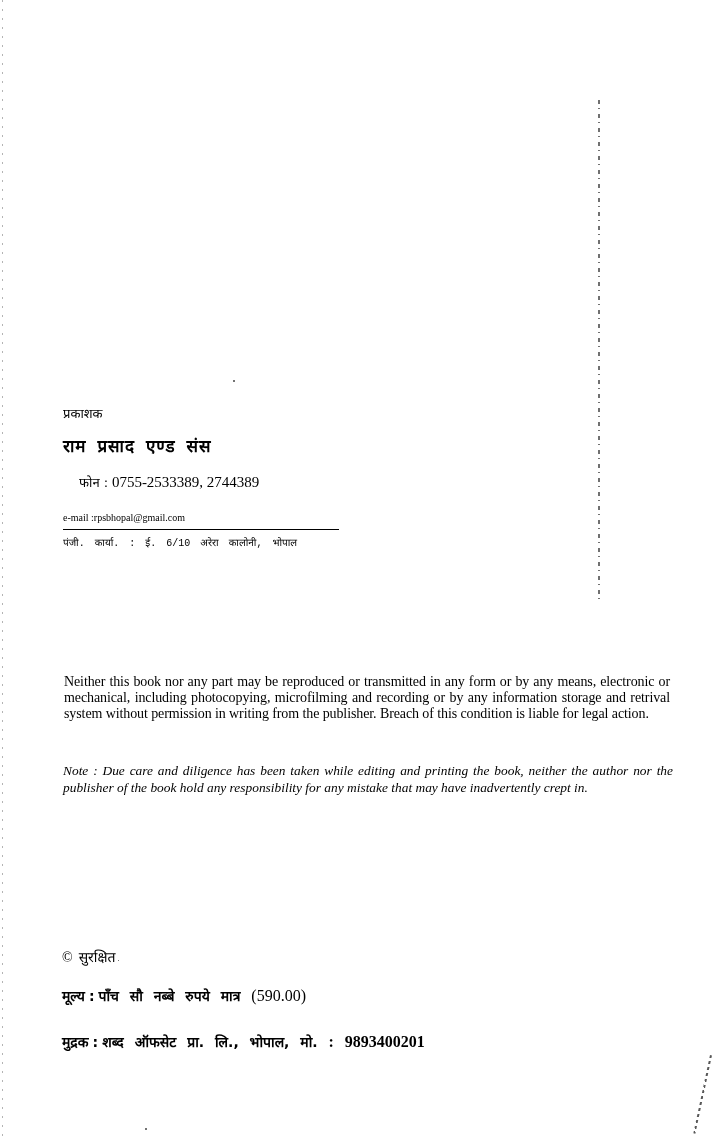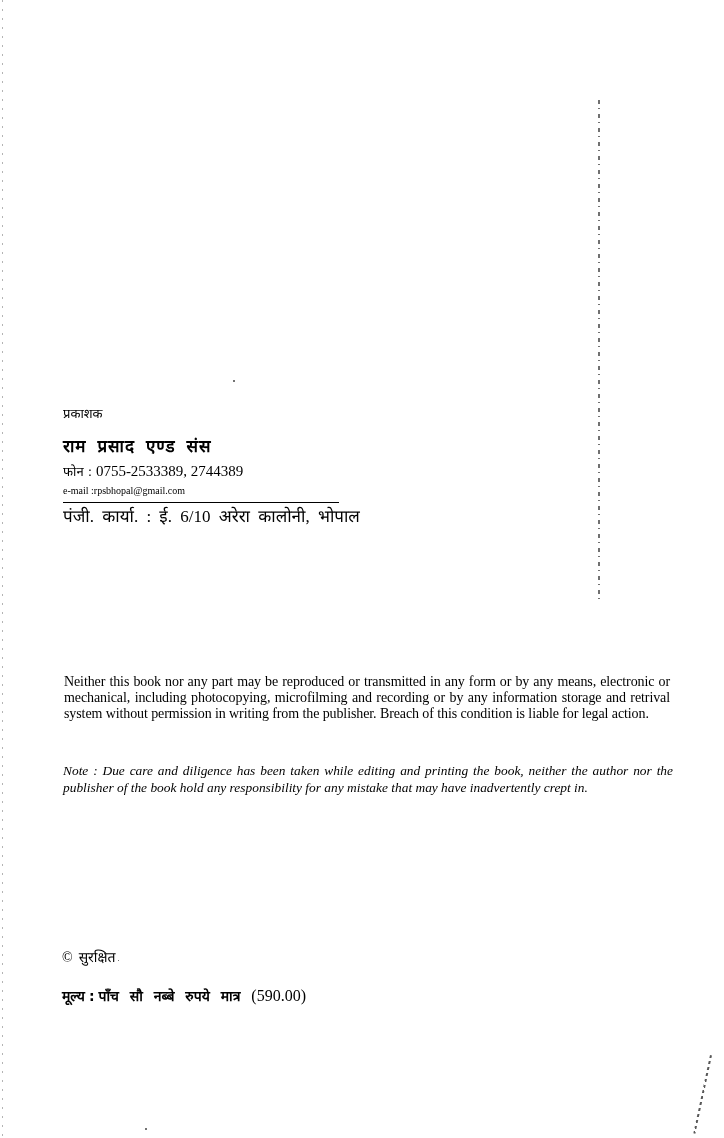--- a/index.html
+++ b/index.html
@@ -78,37 +78,37 @@
       font-weight: bold;
       font-size: 15px;
       line-height: 20px;
       letter-spacing: 0.5px;
       word-spacing: 4px;
       margin: 0 0 4px 0;
     }
     .pub-phone {
       font-size: 15px;
       line-height: 19px;
-      margin: 0;
+      margin: 16px;
     }
     .pub-phone .lbl {
       font-family: "DejaVu Sans", sans-serif;
       font-size: 13px;
     }
     .pub-email {
       font-size: 10px;
       line-height: 19px;
       margin: 0;
       padding-bottom: 2px;
       border-bottom: 1.5px solid #000;
       width: 276px;
     }
     .pub-reg {
-      font-family: Liberation Serif, serif;
-      font-size: 17px;
+      font-family: Liberation Mono, monospace;
+      font-size: 10px;
       line-height: 20px;
       word-spacing: 4px;
       margin: 4px 0 0 0;
       white-space: nowrap;
     }
 
     
     .legal {
       position: absolute;
       left: 64px;
@@ -220,14 +220,19 @@
 
   <div class="copyright">
     <span class="sym">©</span><span>सुरक्षित</span>
   </div>
 
   <div class="price">
     <span>मूल्य</span><span class="colon">:</span><span>पाँच सौ नब्बे रुपये मात्र</span>
     <span class="num">(590.00)</span>
   </div>
 
+  <div class="printer">
+    <span>मुद्रक</span><span class="colon">:</span><span>शब्द ऑफसेट प्रा. लि., भोपाल, मो.</span>
+    <span class="num">:</span>
+    <span class="num">9893400201</span>
+  </div>
 
 </div>
 
 </body></html>

